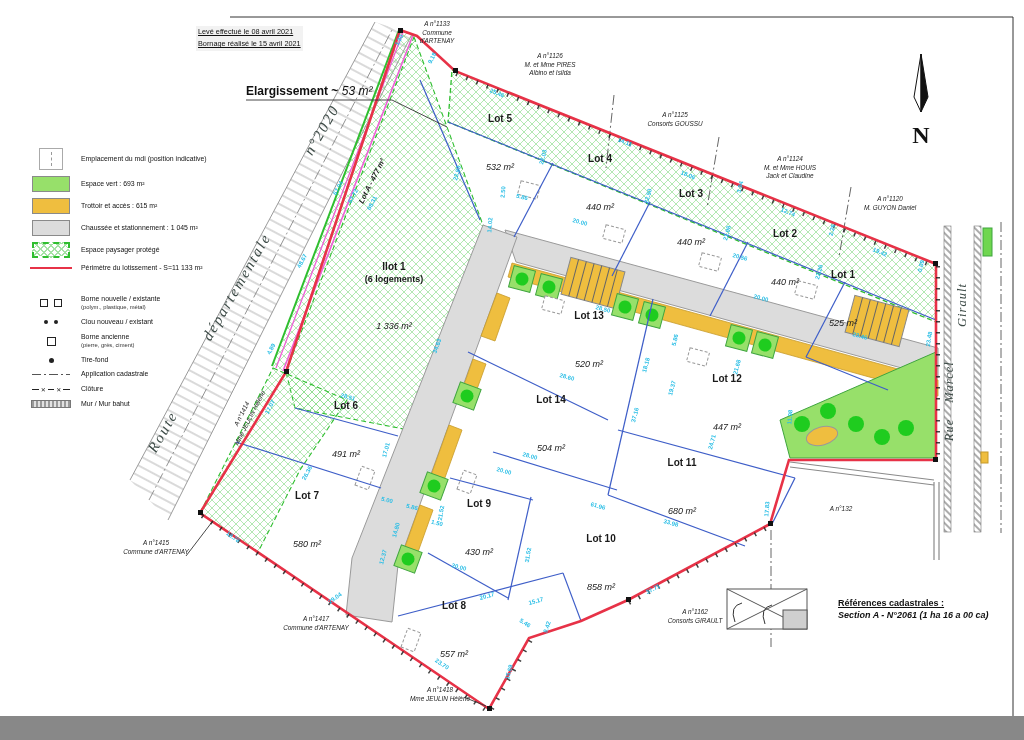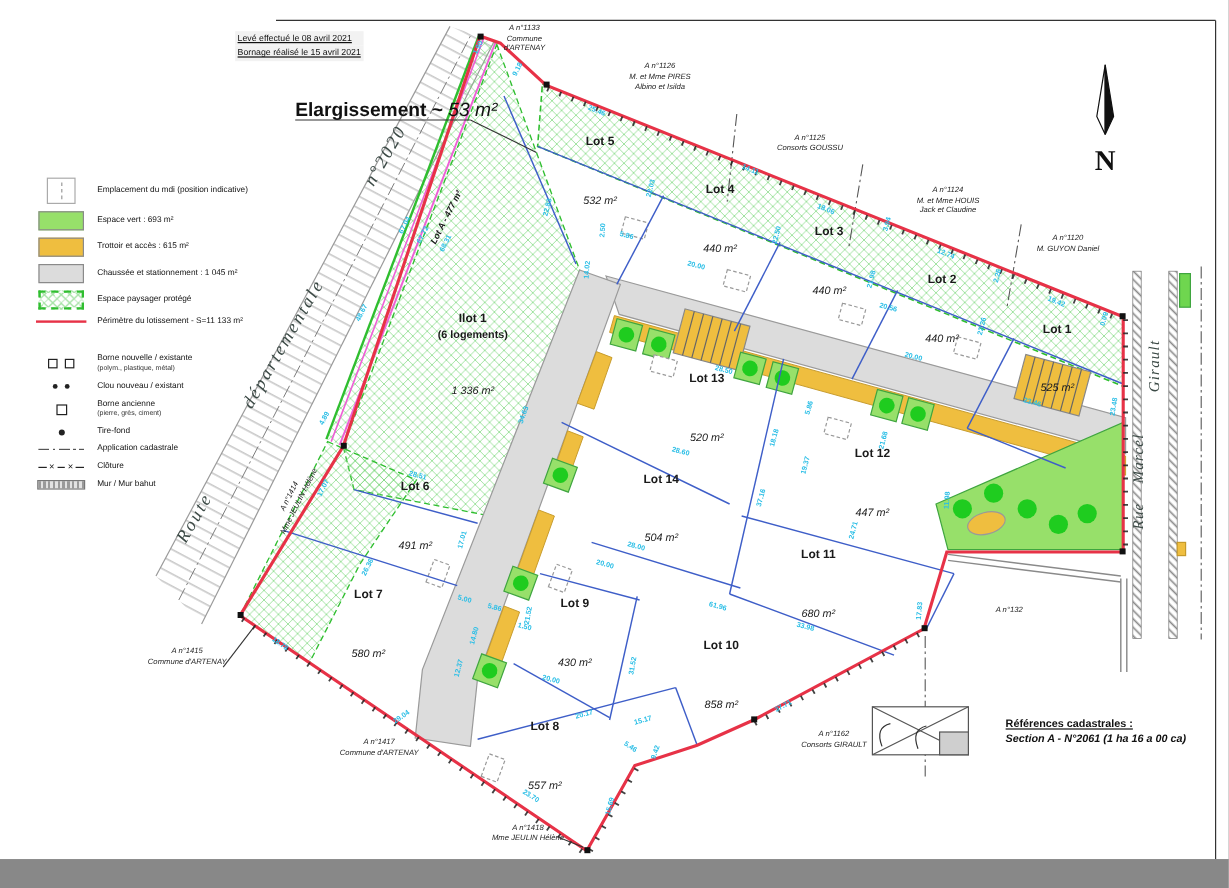--- a/index.html
+++ b/index.html
@@ -19,21 +19,21 @@
   .dim{font-size:6px;font-weight:bold;color:#2ABEE6;}
   
   .street-lg{font-family:"Liberation Serif",serif;font-size:15px;font-style:italic;
              letter-spacing:2px;color:#3c4a46;}
   .street-md{font-family:"Liberation Serif",serif;font-size:12.5px;font-style:italic;
              letter-spacing:1px;color:#3c4a46;}
   
   .survey-note{position:absolute;left:196px;top:26px;font-size:7.3px;color:#111;line-height:1.7;}
   .survey-note div{text-decoration:underline;background:#f2f2f2;padding:0 2px;}
   
-  .elarg{position:absolute;left:246px;top:84px;font-size:16px;color:#111;}
+  .elarg{position:absolute;left:246px;top:84px;font-size:12px;color:#111;}
   .elarg .b{font-weight:bold;}
   .elarg .i{font-style:italic;}
   
   .legend{position:absolute;left:30px;top:148px;width:200px;display:flex;flex-direction:column;gap:6px;}
   .lrow{display:flex;align-items:center;gap:9px;}
   .lrow .txt{font-size:6.9px;color:#111;line-height:1.25;}
   .lrow .sub{font-size:5.8px;color:#333;}
   .swwrap{width:42px;flex:none;display:flex;justify-content:center;}
   .sw{width:38px;height:16px;border:1px solid #8a8a8a;box-sizing:border-box;}
   .sw-mdi{height:22px;background:#fff;border:1px solid #aaa;position:relative;}
@@ -398,21 +398,21 @@
         <div class="lot-area">440 m²</div>
       </div>
       <div class="pos lot-label" style="left: 691px; top: 218px; transform: translate(-50%, -50%) rotate(0deg);">
         <div class="lot-name">Lot 3</div>
         <div class="lot-area">440 m²</div>
       </div>
       <div class="pos lot-label" style="left: 785px; top: 258px; transform: translate(-50%, -50%) rotate(0deg);">
         <div class="lot-name">Lot 2</div>
         <div class="lot-area">440 m²</div>
       </div>
-      <div class="pos lot-label" style="left: 881px; top: 299px; transform: translate(-50%, -50%) rotate(0deg);">
+      <div class="pos lot-label" style="left: 843px; top: 299px; transform: translate(-50%, -50%) rotate(0deg);">
         <div class="lot-name">Lot 1</div>
         <div class="lot-area">525 m²</div>
       </div>
       <div class="pos lot-label" style="left: 394px; top: 296px; transform: translate(-50%, -50%) rotate(0deg);">
         <div class="lot-name">Ilot 1</div>
         <div class="lot-sub">(6 logements)</div>
         <div class="lot-area">1 336 m²</div>
       </div>
       <div class="pos lot-label" style="left: 589px; top: 340px; transform: translate(-50%, -50%) rotate(0deg);">
         <div class="lot-name">Lot 13</div>

